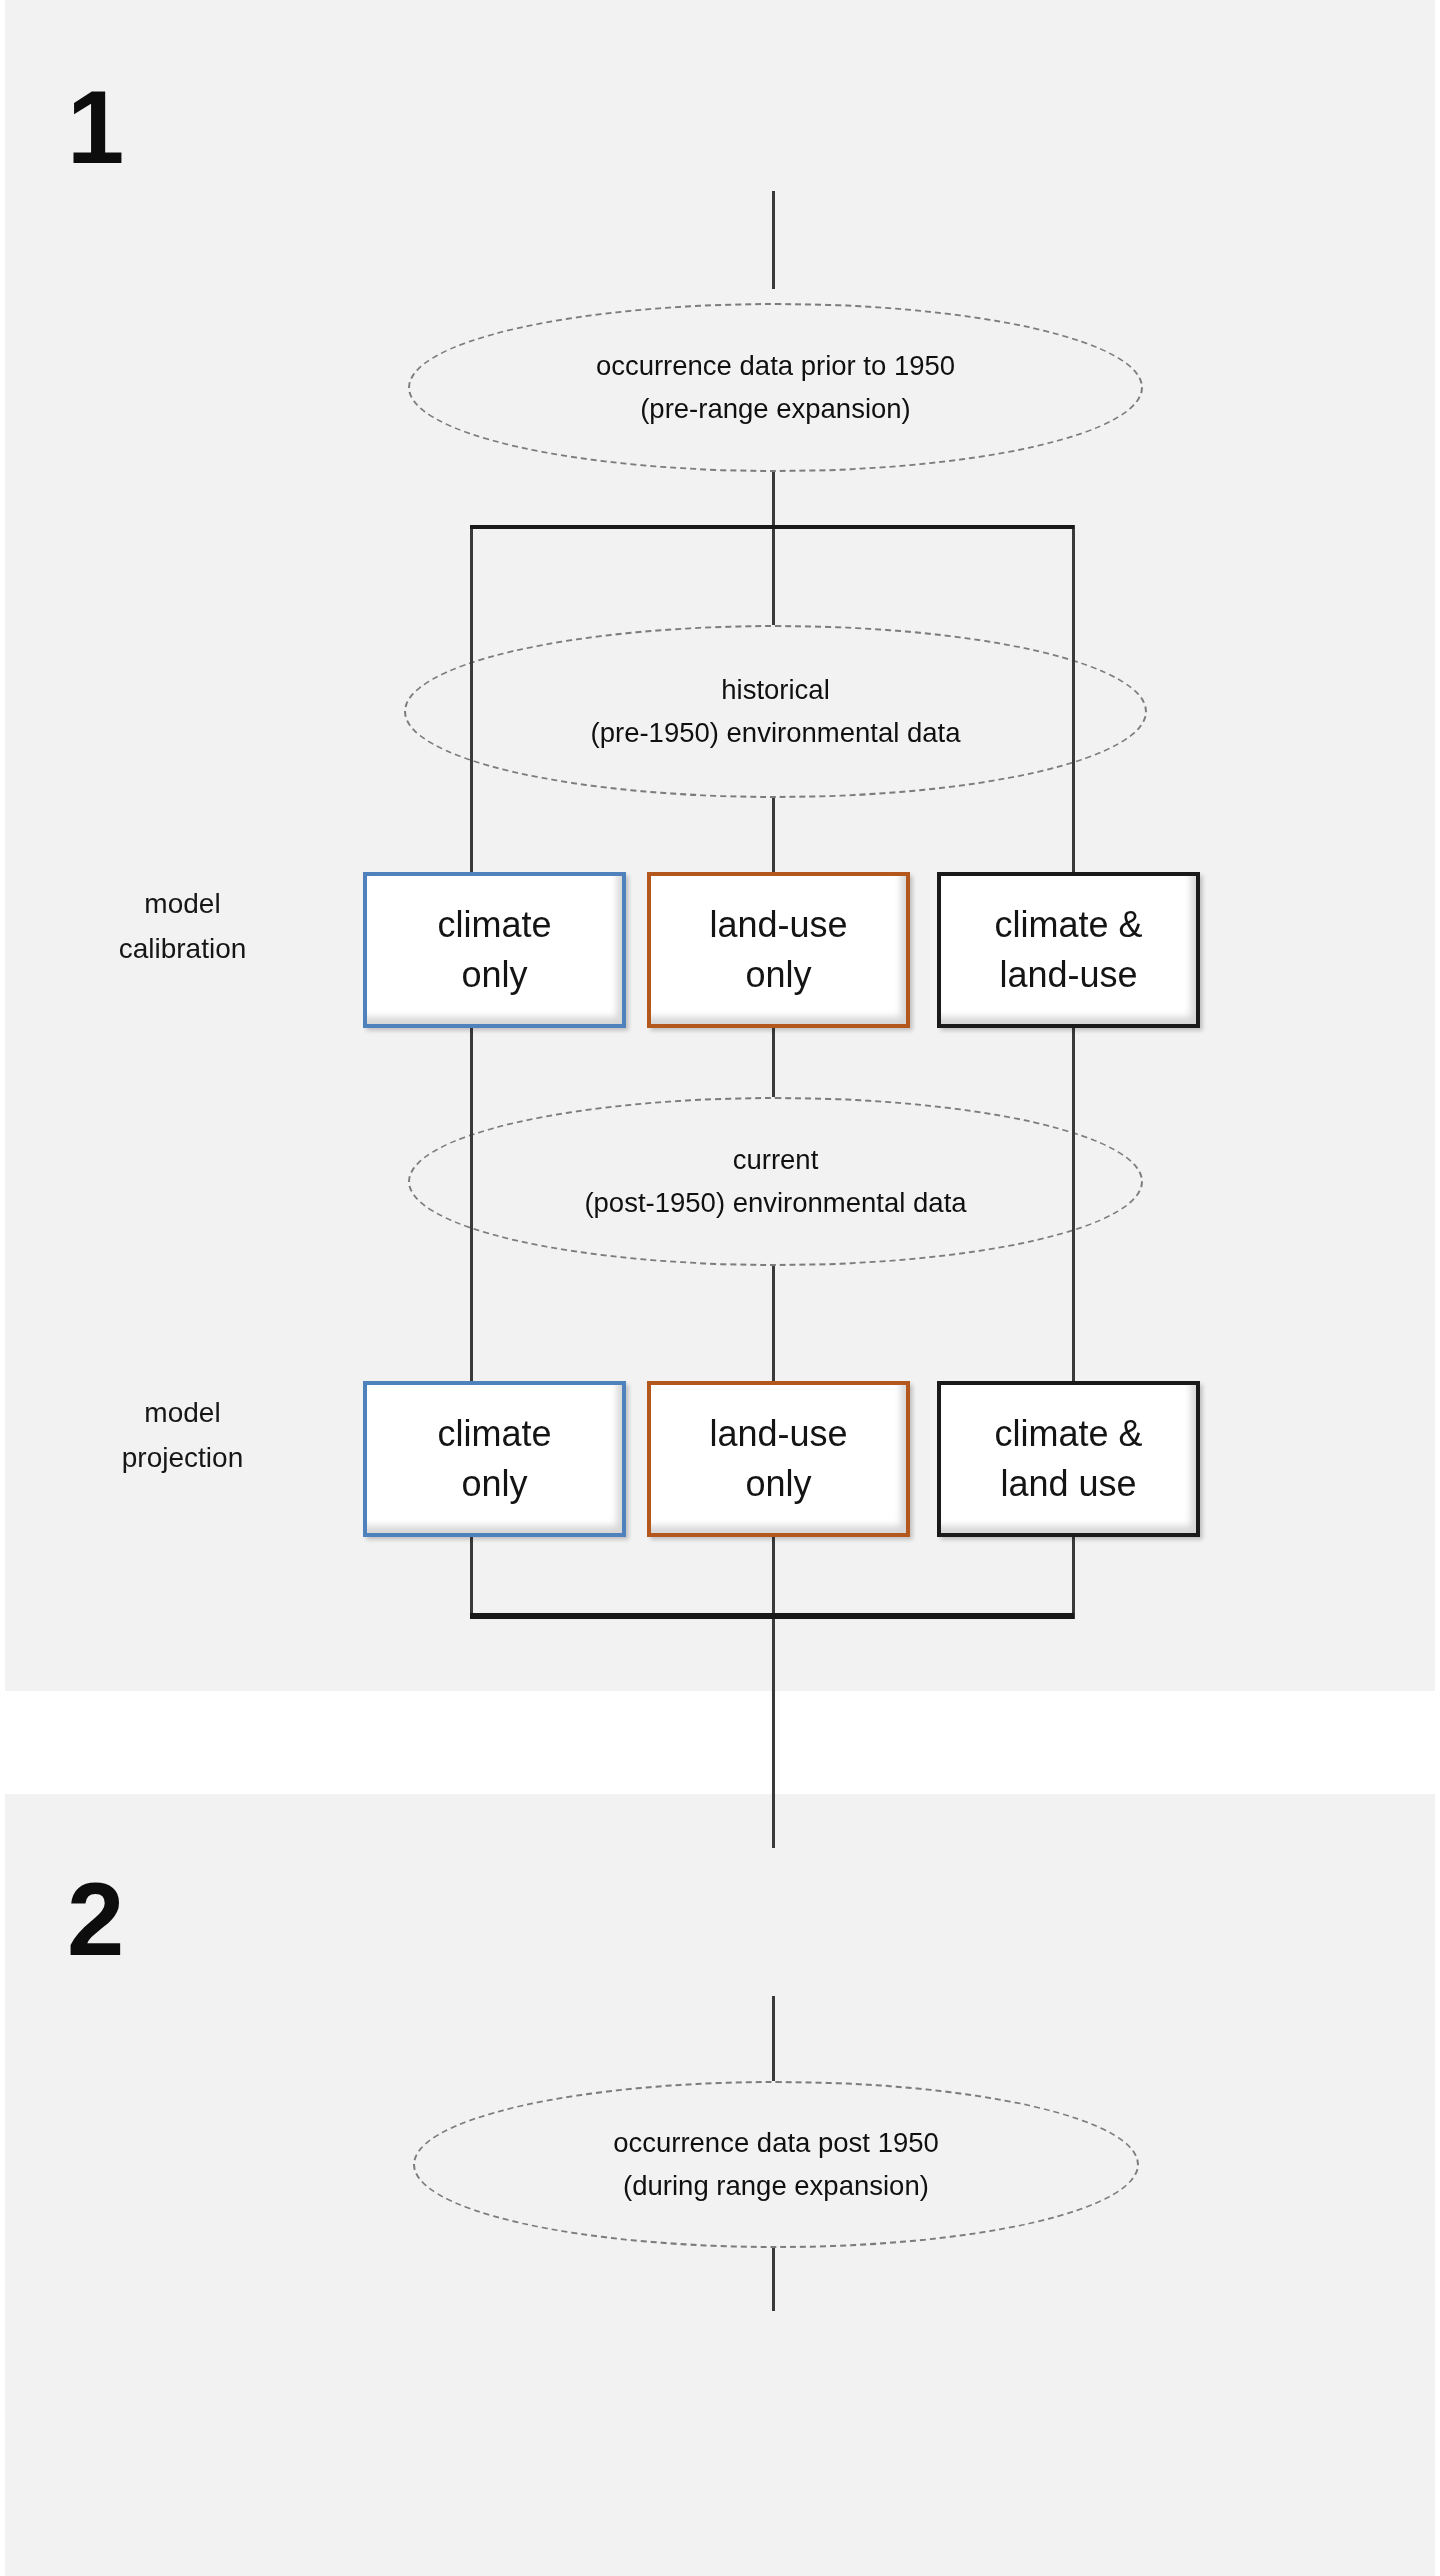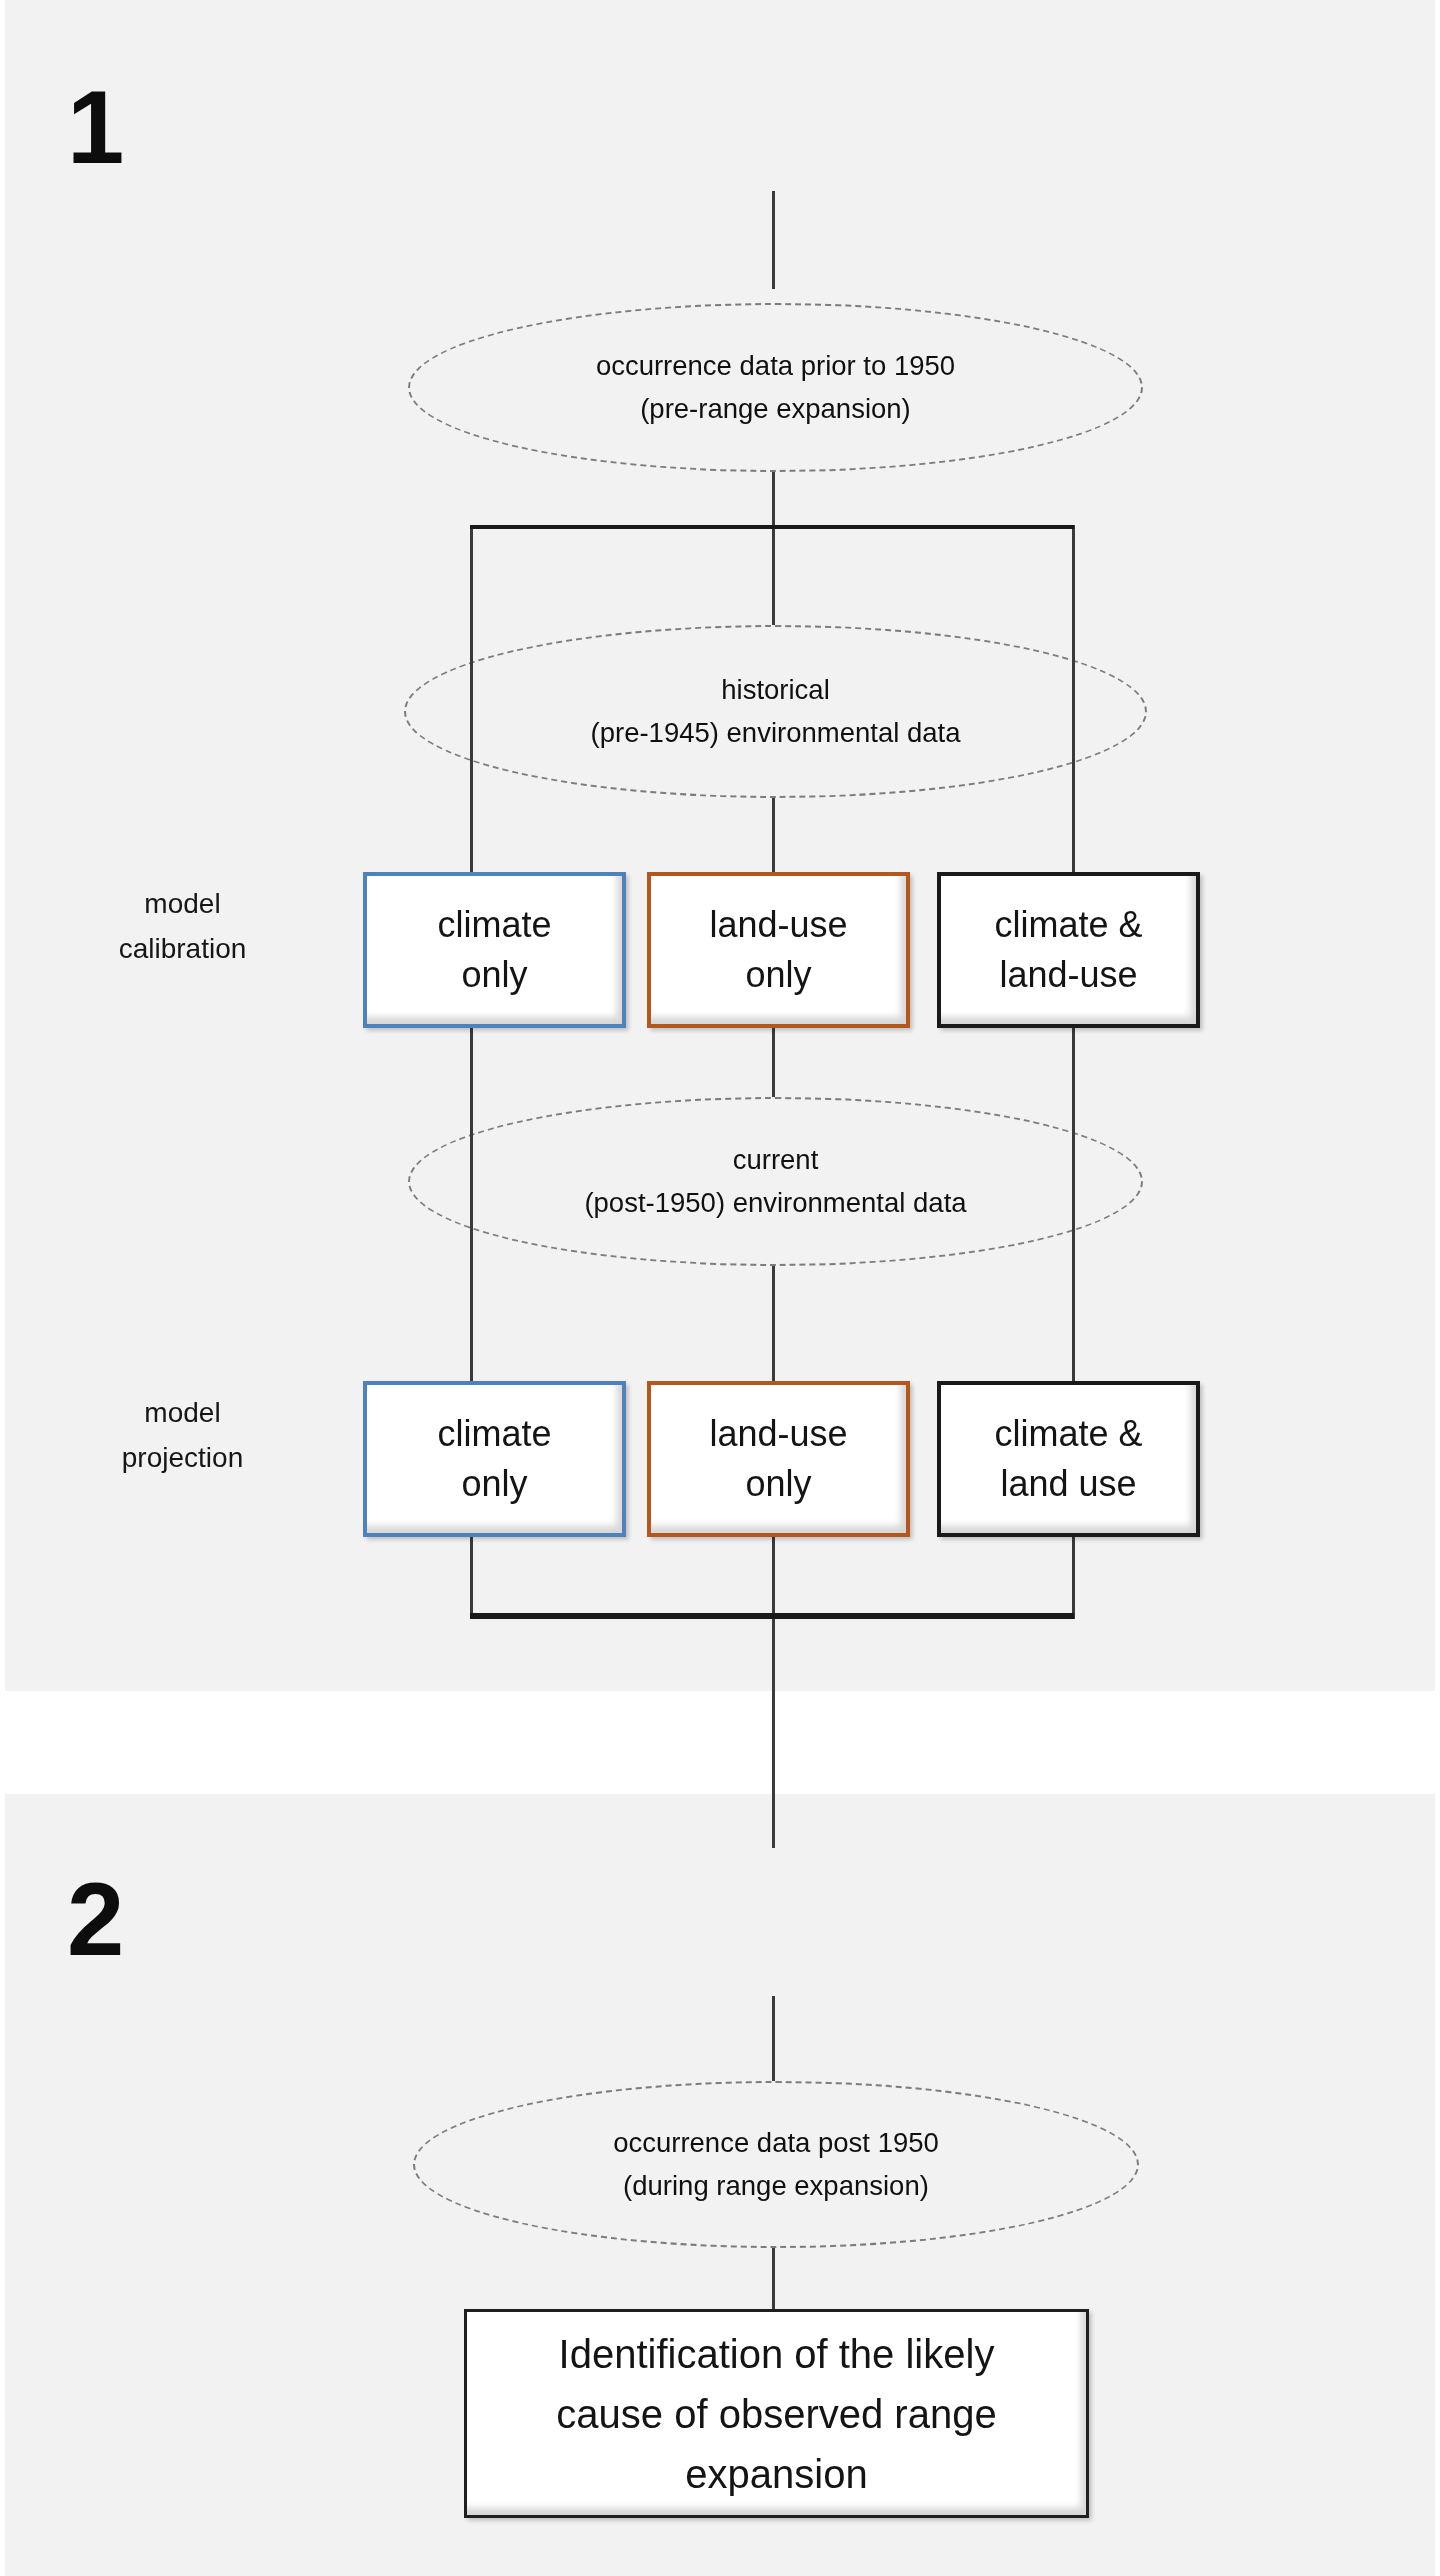--- a/index.html
+++ b/index.html
@@ -95,21 +95,21 @@
   <div class="vline bracket" id="v-brk-left"></div>
   <div class="vline bracket" id="v-brk-right"></div>
   <div class="hline bracket" id="h-brk-top"></div>
   <div class="hline bracket" id="h-brk-bottom"></div>
   <div class="vline" id="v-test-e4"></div>
   <div class="vline" id="v-e4-result"></div>
 
   <div class="ellipse preline" id="e1">occurrence data prior to 1950
 (pre-range expansion)</div>
   <div class="ellipse preline" id="e2">historical
-(pre-1945) environmental data</div>
+(pre-1950) environmental data</div>
   <div class="ellipse preline" id="e3">current
 (post-1950) environmental data</div>
   <div class="ellipse preline" id="e4">occurrence data post 1950
 (during range expansion)</div>
 
 
   <div class="row-label preline" id="calibration-label">model
 calibration</div>
   <div class="node small preline v-climate" id="cal-1">climate
 only</div>
@@ -120,18 +120,15 @@
 
   <div class="row-label preline" id="projection-label">model
 projection</div>
   <div class="node small preline v-climate" id="proj-1">climate
 only</div>
   <div class="node small preline v-landuse" id="proj-2">land-use
 only</div>
   <div class="node small preline v-both" id="proj-3">climate &amp;
 land use</div>
 
-  <div class="node big preline" id="result-box">Identification of the likely
-cause of observed range
-expansion</div>
 
 </div>
 
 
 </body></html>

